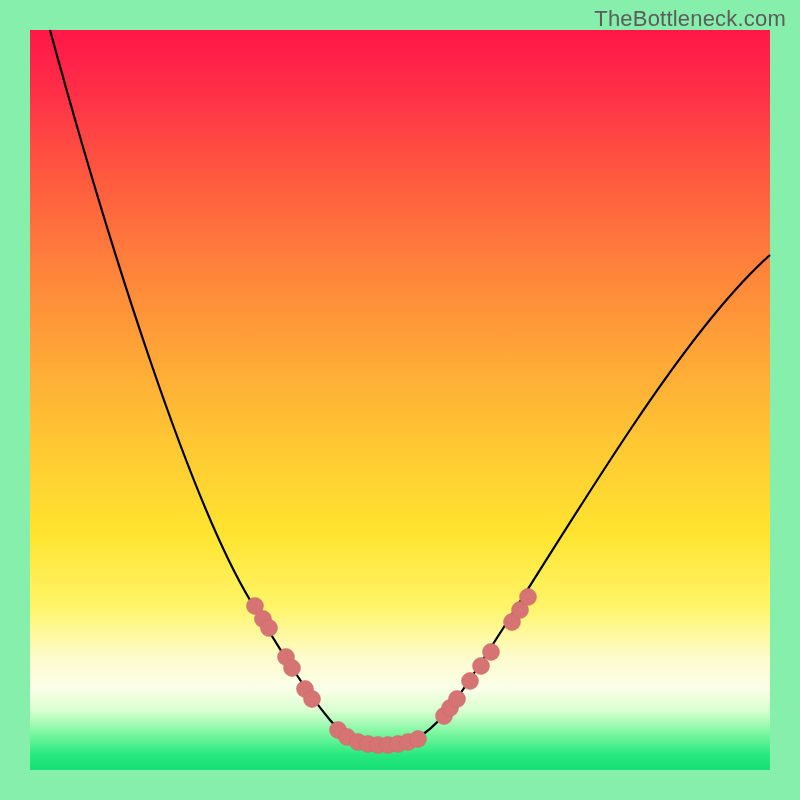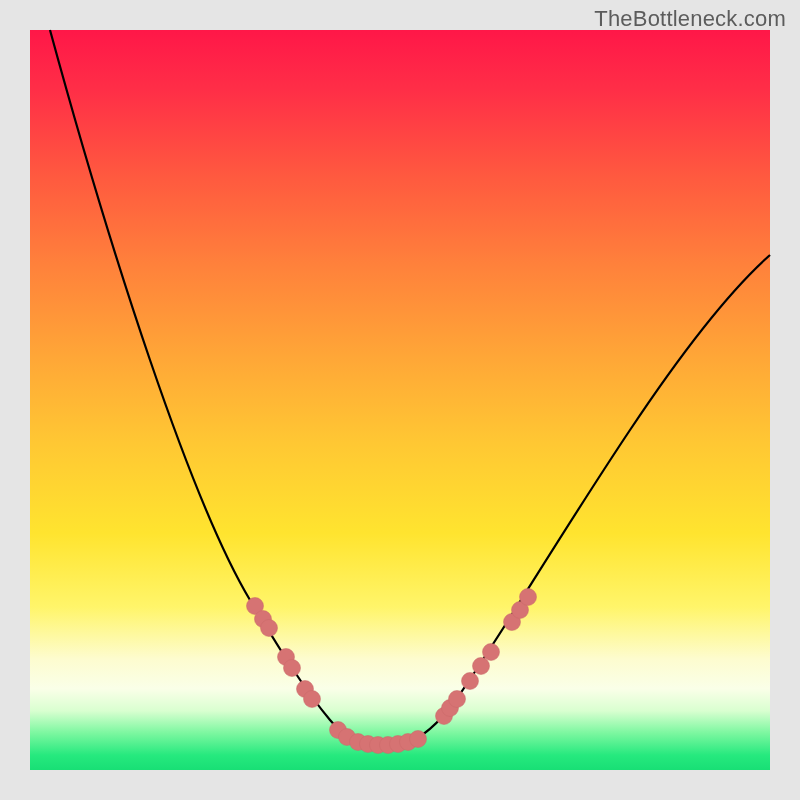--- a/index.html
+++ b/index.html
@@ -10,21 +10,21 @@
     background: #000;
     overflow: hidden;
     font-family: Arial, Helvetica, sans-serif;
   }
   .frame {
     position: absolute;
     left: 0;
     top: 0;
     width: 800px;
     height: 800px;
-    background: #e5e5e5;
+    background: #86efac;
   }
   .plot {
     position: absolute;
     left: 30px;
     top: 30px;
     width: 740px;
     height: 740px;
     
     background: linear-gradient(to bottom,
       #ff1748 0%,

